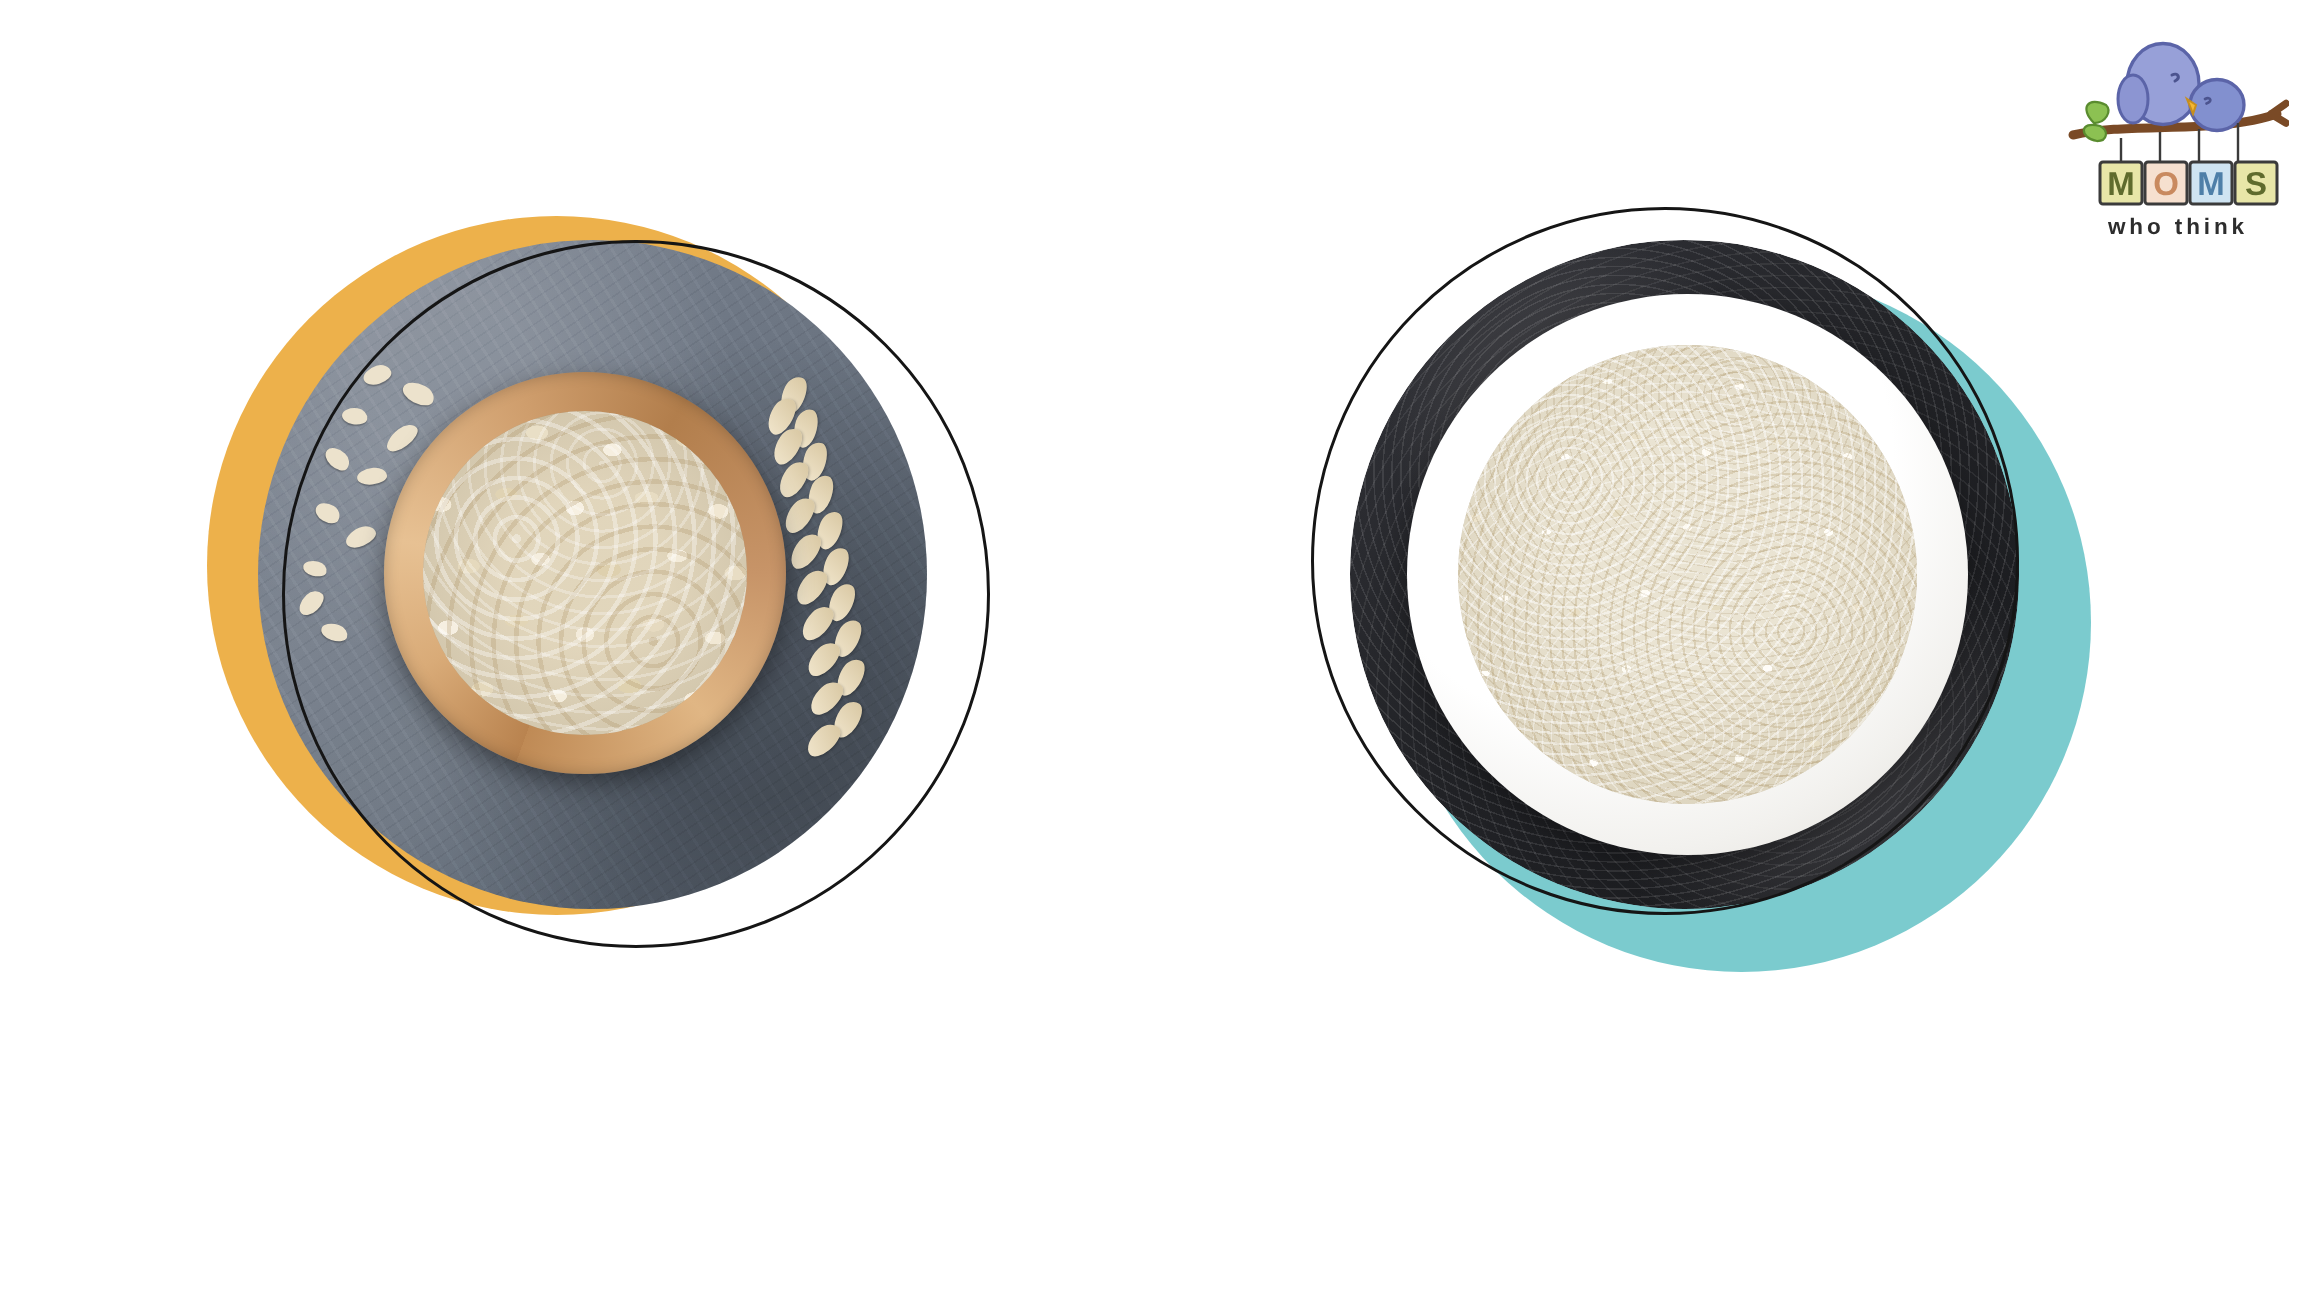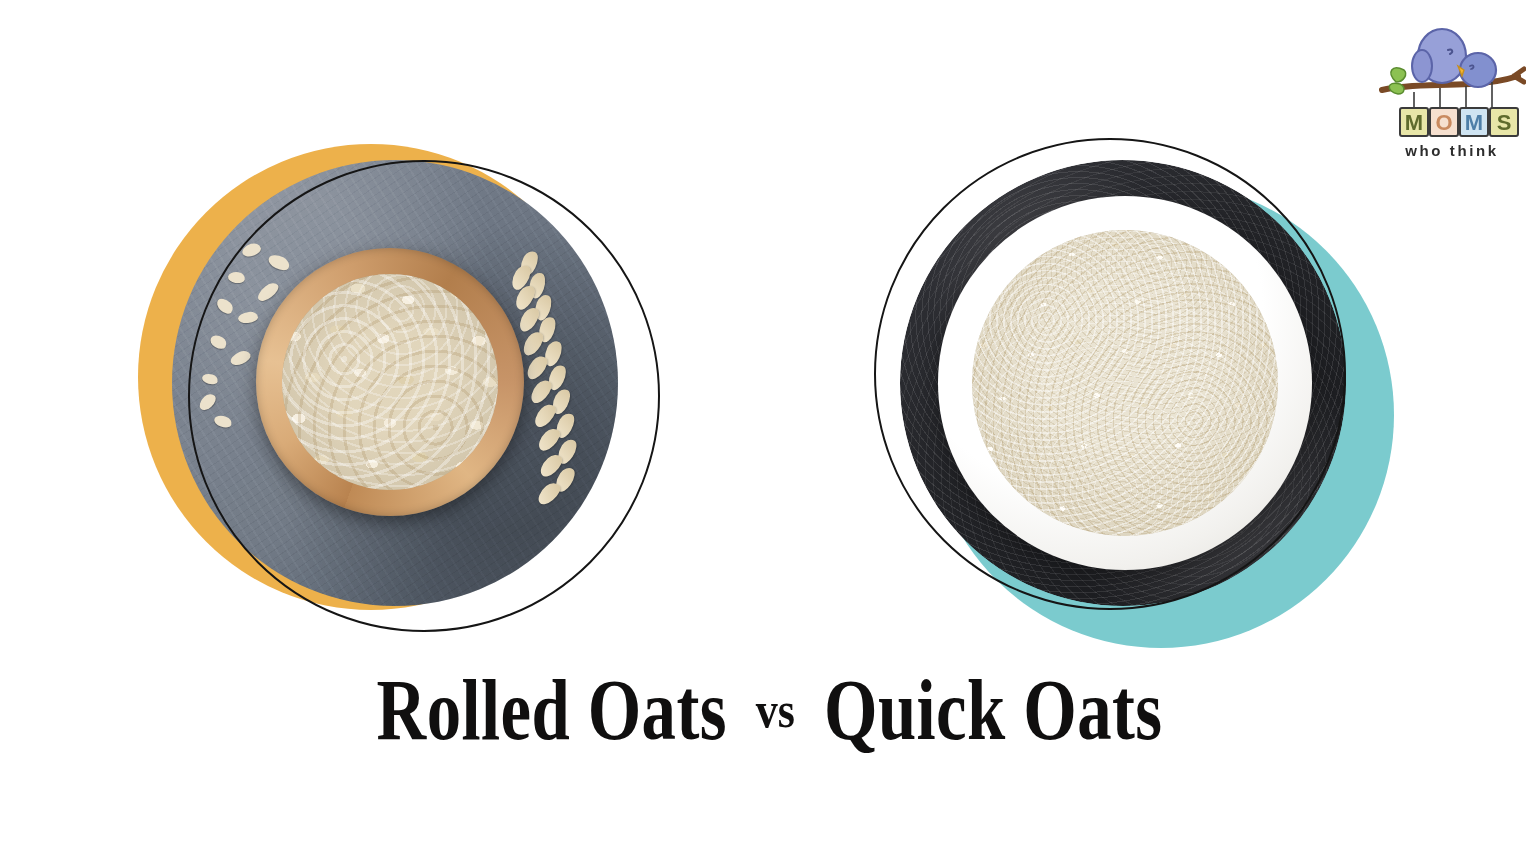--- a/index.html
+++ b/index.html
@@ -398,19 +398,14 @@
       <div class="white-bowl">
         <div class="quick-bowl-interior">
           <div class="quick-oats-fill"></div>
         </div>
       </div>
     </div>
 
     <div class="outline-ring"></div>
   </div>
 
-  <div class="caption-row">
-    <div class="caption-title caption-left">Rolled Oats</div>
-    <div class="caption-vs">vs</div>
-    <div class="caption-title caption-right">Quick Oats</div>
-  </div>
 
 </div>
 
 </body></html>

